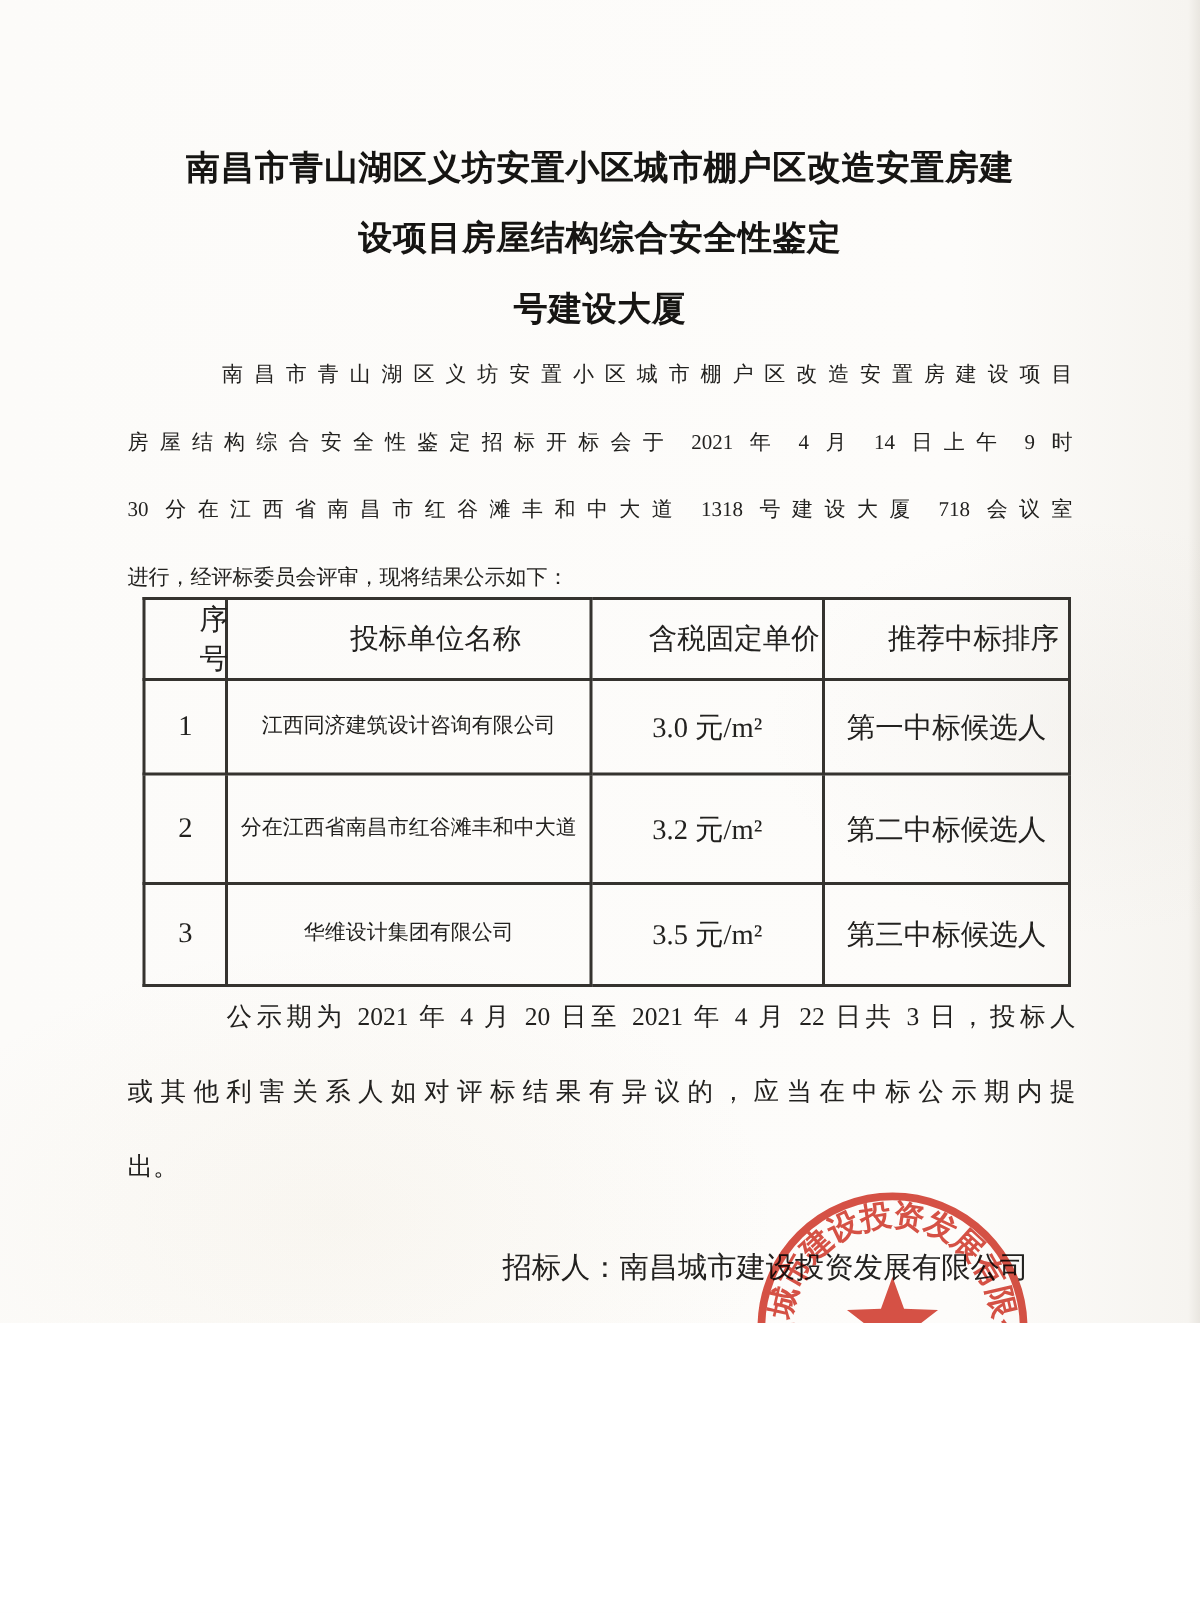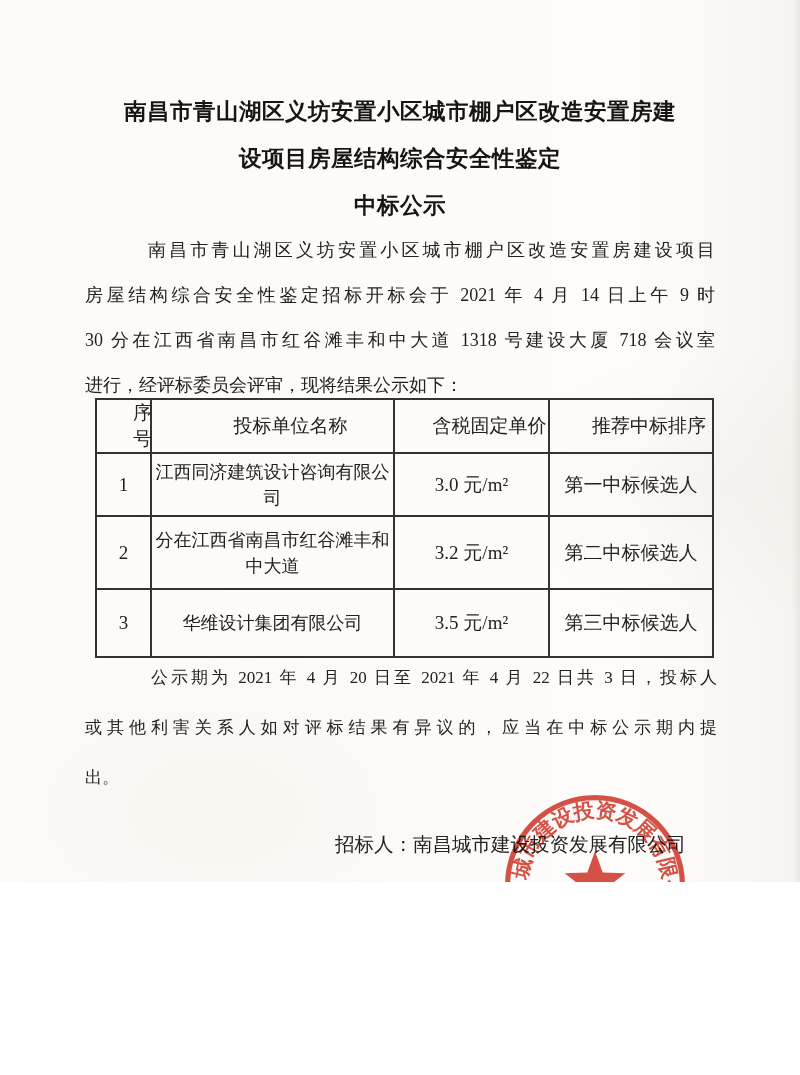--- a/index.html
+++ b/index.html
@@ -20,38 +20,38 @@
   .title-block{
     position:absolute;top:88px;left:40px;width:720px;
     text-align:center;
     font-family:"Liberation Sans", sans-serif;
     font-weight:700;font-size:22.5px;line-height:47px;
     color:#161513;
     letter-spacing:0.5px;
   }
   .intro-block{
     position:absolute;top:228px;left:85px;width:630px;
-    font-size:18px;line-height:45px;color:#22211f;
+    font-size:14px;line-height:45px;color:#22211f;
   }
   .jline{text-align:justify;text-align-last:justify;white-space:nowrap;}
   .jline.last{text-align:center;text-align-last:left;}
   .indent1{padding-left:63px;}
   .indent2{padding-left:66px;}
   table.bid-table{
     position:absolute;top:398px;left:95px;width:617px;
     border-collapse:collapse;table-layout:fixed;
     font-size:19px;color:#22211f;
   }
   table.bid-table td,table.bid-table th{
     border:2px solid #35332f;
     text-align:center;vertical-align:middle;
     font-weight:400;padding:0;
   }
   table.bid-table th{height:52px;font-size:19px;padding-left:36px;}
-  td.name-cell{font-size:18px;line-height:26px;word-break:break-all;}
+  td.name-cell{font-size:14px;line-height:26px;word-break:break-all;}
   tr.row-1 td{height:61px;}
   tr.row-2 td{height:71px;}
   tr.row-3 td{height:66px;}
   .notice-block{
     position:absolute;top:653px;left:85px;width:632px;
     font-size:17px;line-height:50px;color:#22211f;
   }
   .bidder-line{
     position:absolute;top:831px;left:335px;
     font-size:19.5px;color:#22211f;white-space:nowrap;
@@ -76,21 +76,21 @@
   }
 </style>
 </head>
 <body>
 
 <div class="page">
 
   <div class="title-block">
     <div>南昌市青山湖区义坊安置小区城市棚户区改造安置房建</div>
     <div>设项目房屋结构综合安全性鉴定</div>
-    <div>中标公示</div>
+    <div>号建设大厦</div>
   </div>
 
   <div class="intro-block">
     <div class="jline indent1">南昌市青山湖区义坊安置小区城市棚户区改造安置房建设项目</div>
     <div class="jline">房屋结构综合安全性鉴定招标开标会于 2021 年 4 月 14 日上午 9 时</div>
     <div class="jline">30 分在江西省南昌市红谷滩丰和中大道 1318 号建设大厦 718 会议室</div>
     <div class="jline last">进行，经评标委员会评审，现将结果公示如下：</div>
   </div>
 
   <table class="bid-table">

